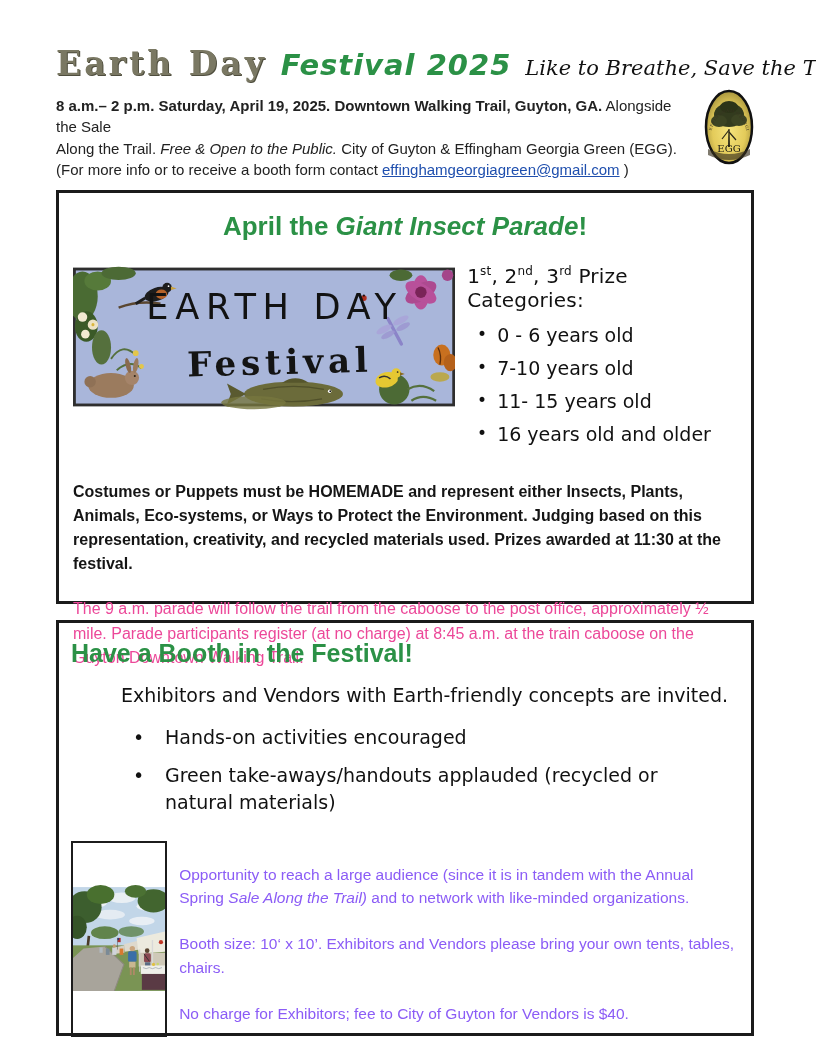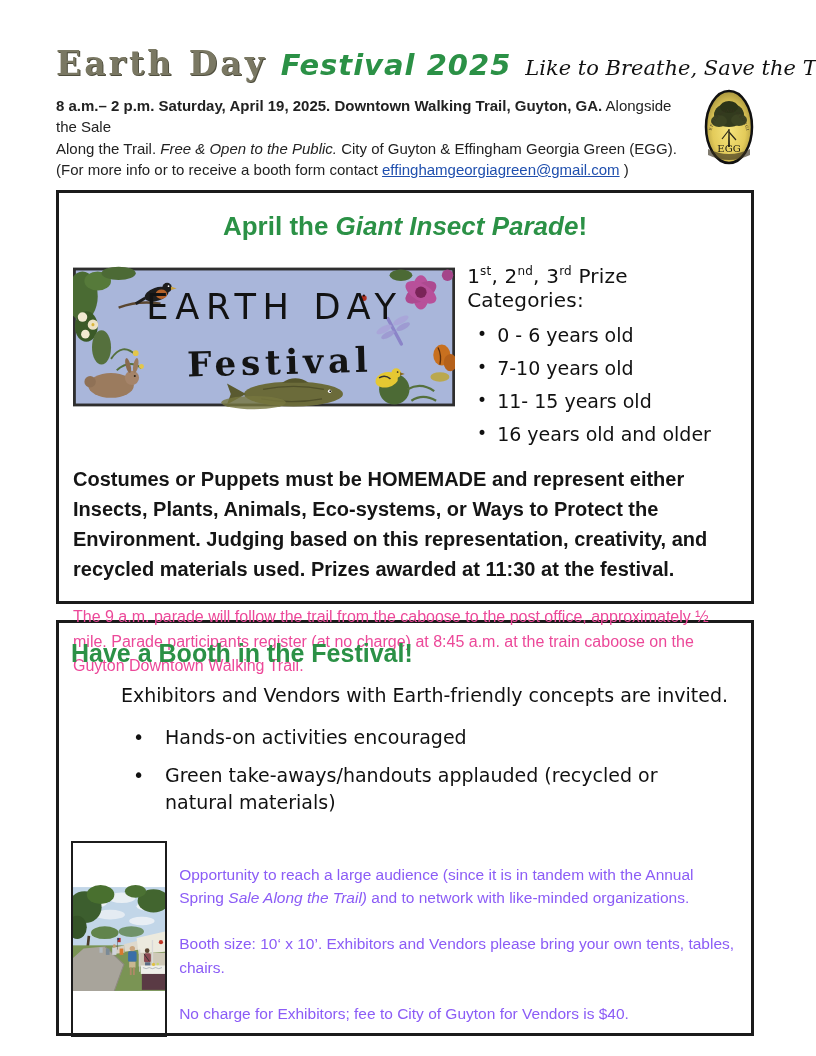--- a/index.html
+++ b/index.html
@@ -58,21 +58,21 @@
   }
   .parade-heading .i { font-style: italic; }
   .banner-row { display: flex; margin-top: 22px; gap: 12px; }
   .banner-svg { display: block; }
   .prize-col { padding-top: 0px; font-family: "DejaVu Sans", sans-serif; }
   .prize-heading { font-size: 20px; letter-spacing: 0.2px; color: #111; }
   .prize-heading sup { font-size: 12px; }
   .prize-list { margin-top: 8px; }
   .prize-item { display: flex; font-size: 19px; line-height: 1.0; margin-top: 14px; color: #111; }
   .prize-item .dot { width: 30px; text-align: center; font-size: 17px; }
-  .rules-para { margin-top: 20px; font-weight: bold; font-size: 20px; line-height: 1.5; color: #151515; }
+  .rules-para { margin-top: 36px; font-weight: bold; font-size: 16px; line-height: 1.5; color: #151515; }
   .parade-para { margin-top: 21px; font-size: 16px; line-height: 1.52; color: #ec4899; }
 
   
   .booth-heading { font-weight: bold; font-size: 25px; color: #2b9146; margin-top: 4px; }
   .booth-intro {
     font-family: "DejaVu Sans", sans-serif;
     font-size: 19px; color: #111;
     margin: 16px 0 0 50px;
   }
   .booth-bullets { margin: 18px 0 0 58px; }

